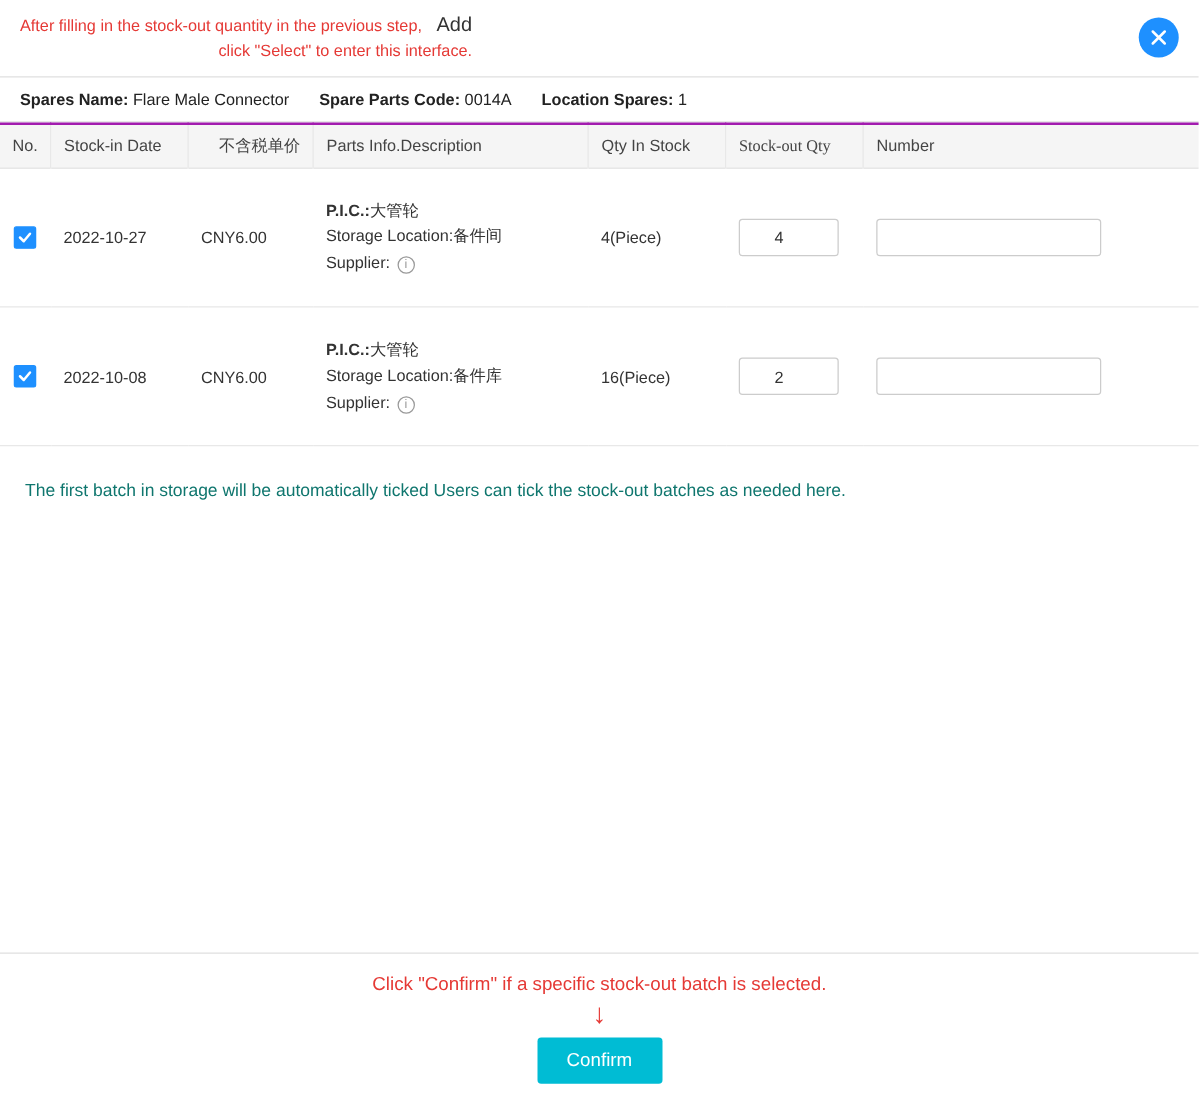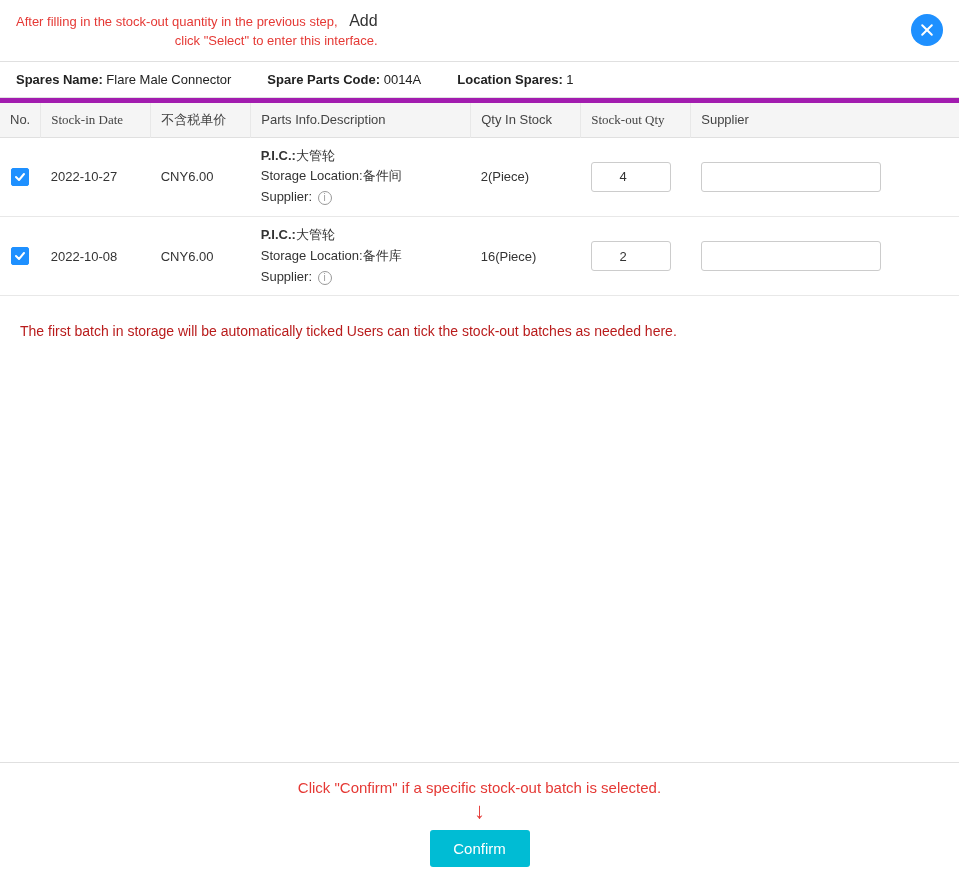--- a/index.html
+++ b/index.html
@@ -51,21 +51,21 @@
       height: 16px;
     }
 
     
     .info-section {
       padding: 10px 16px 6px;
       border-bottom: 1px solid #e0e0e0;
     }
     .info-row {
       display: flex;
-      gap: 36px;
+      gap: 24px;
       margin-bottom: 4px;
       flex-wrap: wrap;
     }
     .info-item {
       font-size: 13px;
       color: #222;
     }
     .info-item .label {
       font-weight: bold;
     }
@@ -74,36 +74,36 @@
     .table-container {
       padding: 0 0;
     }
     table {
       width: 100%;
       border-collapse: collapse;
       font-size: 13px;
     }
     thead tr {
       background: #f5f5f5;
-      border-top: 5px solid #a21caf;
+      border-top: 2px solid #a21caf;
       border-bottom: 1px solid #e0e0e0;
     }
     thead th {
       padding: 8px 10px;
       text-align: left;
       font-weight: normal;
       color: #444;
       border-right: 1px solid #e8e8e8;
     }
     thead th:last-child { border-right: none; }
     tbody tr {
       border-bottom: 1px solid #e8e8e8;
     }
     tbody td {
-      padding: 8px 10px;
+      padding: 24px 10px;
       vertical-align: middle;
       color: #333;
     }
     .checkbox-cell {
       width: 40px;
       text-align: center;
     }
     .custom-checkbox {
       width: 18px;
       height: 18px;
@@ -152,21 +152,21 @@
       border: 1px solid #ccc;
       border-radius: 3px;
       padding: 0 6px;
       font-size: 13px;
       outline: none;
     }
 
     
     .instruction-area {
       padding: 24px 20px 20px;
-      color: #b91c1c;
+      color: #0f766e;
       font-size: 14px;
       line-height: 1.6;
     }
 
     
     .bottom-area {
       position: absolute;
       bottom: 0;
       left: 0;
       right: 0;
@@ -233,43 +233,43 @@
       <span>1</span>
     </span>
   </div>
 </div>
 
 <div class="table-container">
   <table>
     <thead>
       <tr>
         <th style="width:40px;">No.</th>
-        <th style="width:110px;font-family:Liberation Serif, serif;">Stock-in Date</th>
-        <th style="width:100px;">不含税单价</th>
+        <th style="width:110px;">Stock-in Date</th>
+        <th style="width:100px;text-align:right;">不含税单价</th>
         <th style="width:220px;">Parts Info.Description</th>
         <th style="width:110px;">Qty In Stock</th>
         <th style="width:110px;font-family:Liberation Serif, serif;">Stock-out Qty</th>
-        <th>Supplier</th>
+        <th>Number</th>
       </tr>
     </thead>
     <tbody id="table-body">
     <tr>
           <td class="checkbox-cell"><span class="custom-checkbox">
       <svg viewBox="0 0 12 12" fill="none" xmlns="http://www.w3.org/2000/svg">
         <polyline points="2,6 5,9 10,3" stroke="white" stroke-width="2" stroke-linecap="round" stroke-linejoin="round"></polyline>
       </svg>
     </span></td>
           <td>2022-10-27</td>
           <td>CNY6.00</td>
           <td class="stock-info-cell">
       <div><span class="pic">P.I.C.:</span><span>大管轮</span></div>
       <div><span>Storage Location:</span><span>备件间</span></div>
       <div><span>Supplier:</span> <span class="info-icon">i</span></div>
     </td>
-          <td>2(Piece)</td>
+          <td>4(Piece)</td>
           <td><input type="number" class="qty-input" value="4" style=""></td>
           <td><input type="text" class="remarks-input" style=""></td>
         </tr>
         <tr>
           <td class="checkbox-cell"><span class="custom-checkbox">
       <svg viewBox="0 0 12 12" fill="none" xmlns="http://www.w3.org/2000/svg">
         <polyline points="2,6 5,9 10,3" stroke="white" stroke-width="2" stroke-linecap="round" stroke-linejoin="round"></polyline>
       </svg>
     </span></td>
           <td>2022-10-08</td>

